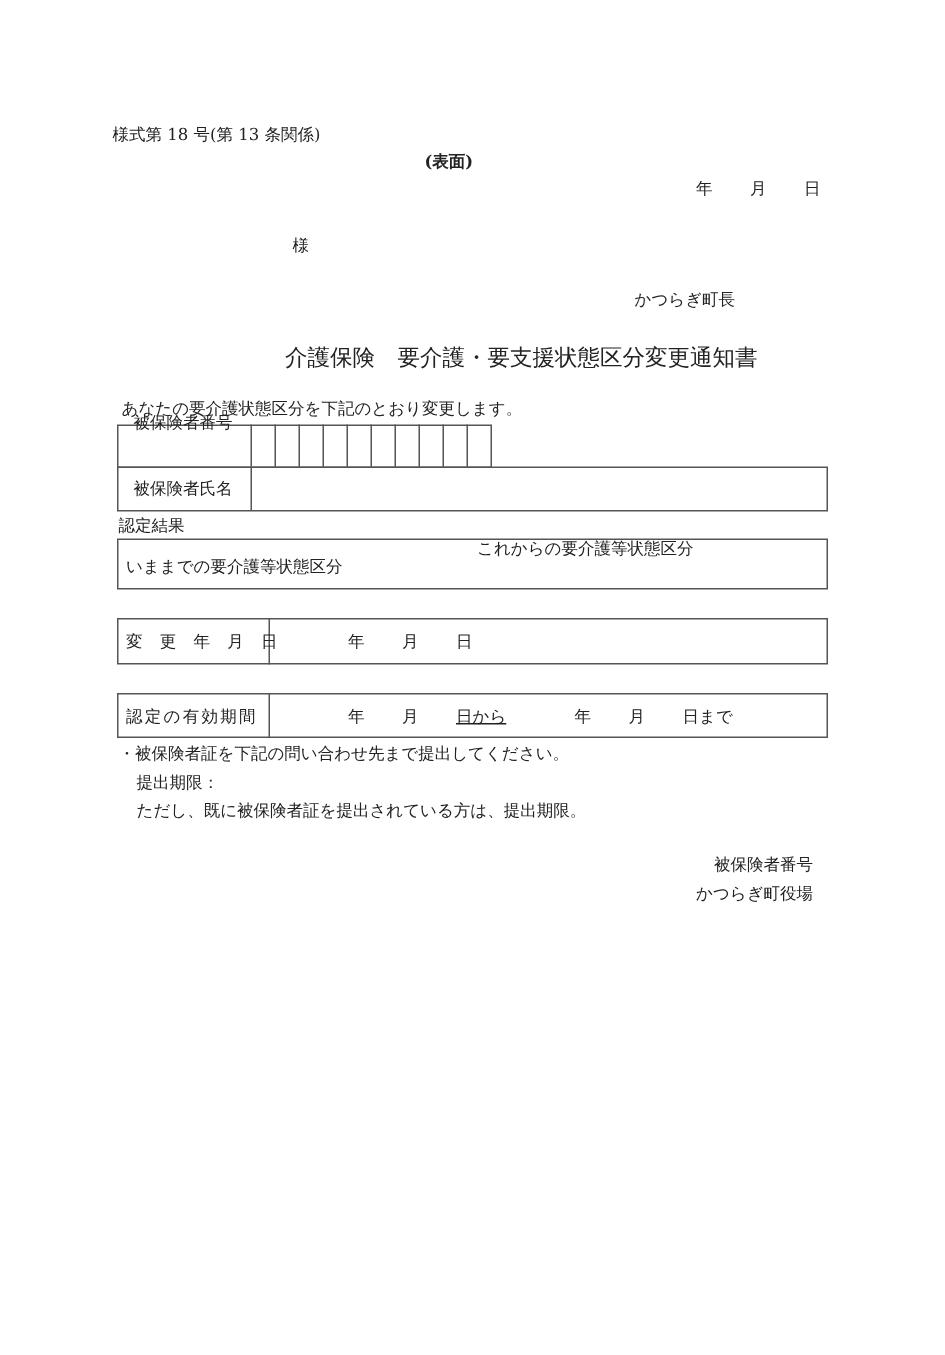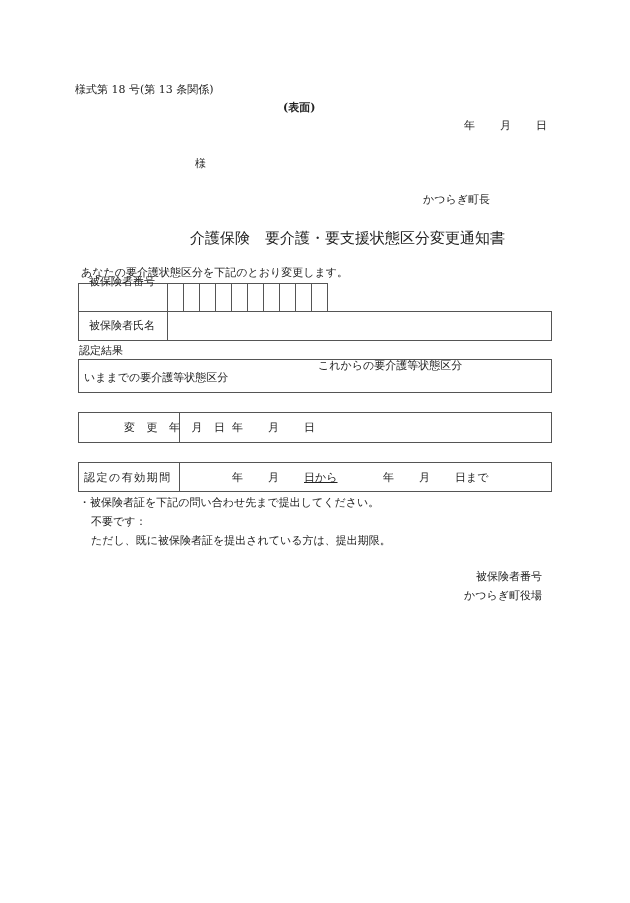--- a/index.html
+++ b/index.html
@@ -50,33 +50,33 @@
   <div class="abs" style="left:180px; top:320px;"></div>
 </div>
 
 <div class="abs" style="left:79px; top:345px;text-align:right;">認定結果</div>
 <div class="box" style="left:78px; top:359px; width:474px; height:34px;"></div>
 <div class="abs" style="left:84px; top:372px;">いままでの要介護等状態区分</div>
 <div class="abs" style="left:318px; top:360px;">これからの要介護等状態区分</div>
 
 <div class="box" style="left:78px; top:412px; width:474px; height:31px;"></div>
 <div class="vline" style="left:179px; top:412px; height:31px;"></div>
-<div class="abs spaced" style="left:84px; top:422px;margin-left:40px;">変 更 年 月 日</div>
+<div class="abs spaced" style="left:84px; top:422px;">変 更 年 月 日</div>
 <div class="abs" style="left:232px; top:422px;">年</div>
 <div class="abs" style="left:268px; top:422px;">月</div>
 <div class="abs" style="left:304px; top:422px;">日</div>
 
 <div class="box" style="left:78px; top:462px; width:474px; height:30px;"></div>
 <div class="vline" style="left:179px; top:462px; height:30px;"></div>
 <div class="abs" style="left:84px; top:472px; letter-spacing:1.5px;">認定の有効期間</div>
 <div class="abs" style="left:232px; top:472px;">年</div>
 <div class="abs" style="left:268px; top:472px;">月</div>
 <div class="abs" style="left:304px; top:472px;text-decoration:underline;">日から</div>
 <div class="abs" style="left:383px; top:472px;">年</div>
 <div class="abs" style="left:419px; top:472px;">月</div>
 <div class="abs" style="left:455px; top:472px;">日まで</div>
 
 <div class="abs" style="left:79px; top:497px;">・被保険者証を下記の問い合わせ先まで提出してください。</div>
-<div class="abs" style="left:91px; top:516px;">不要です：</div>
+<div class="abs" style="left:91px; top:516px;">提出期限：</div>
 <div class="abs" style="left:91px; top:535px;">ただし、既に被保険者証を提出されている方は、提出期限。</div>
 
 <div class="abs" style="left:476px; top:571px;">被保険者番号</div>
 <div class="abs" style="left:464px; top:590px;">かつらぎ町役場</div>
 
 </body></html>

